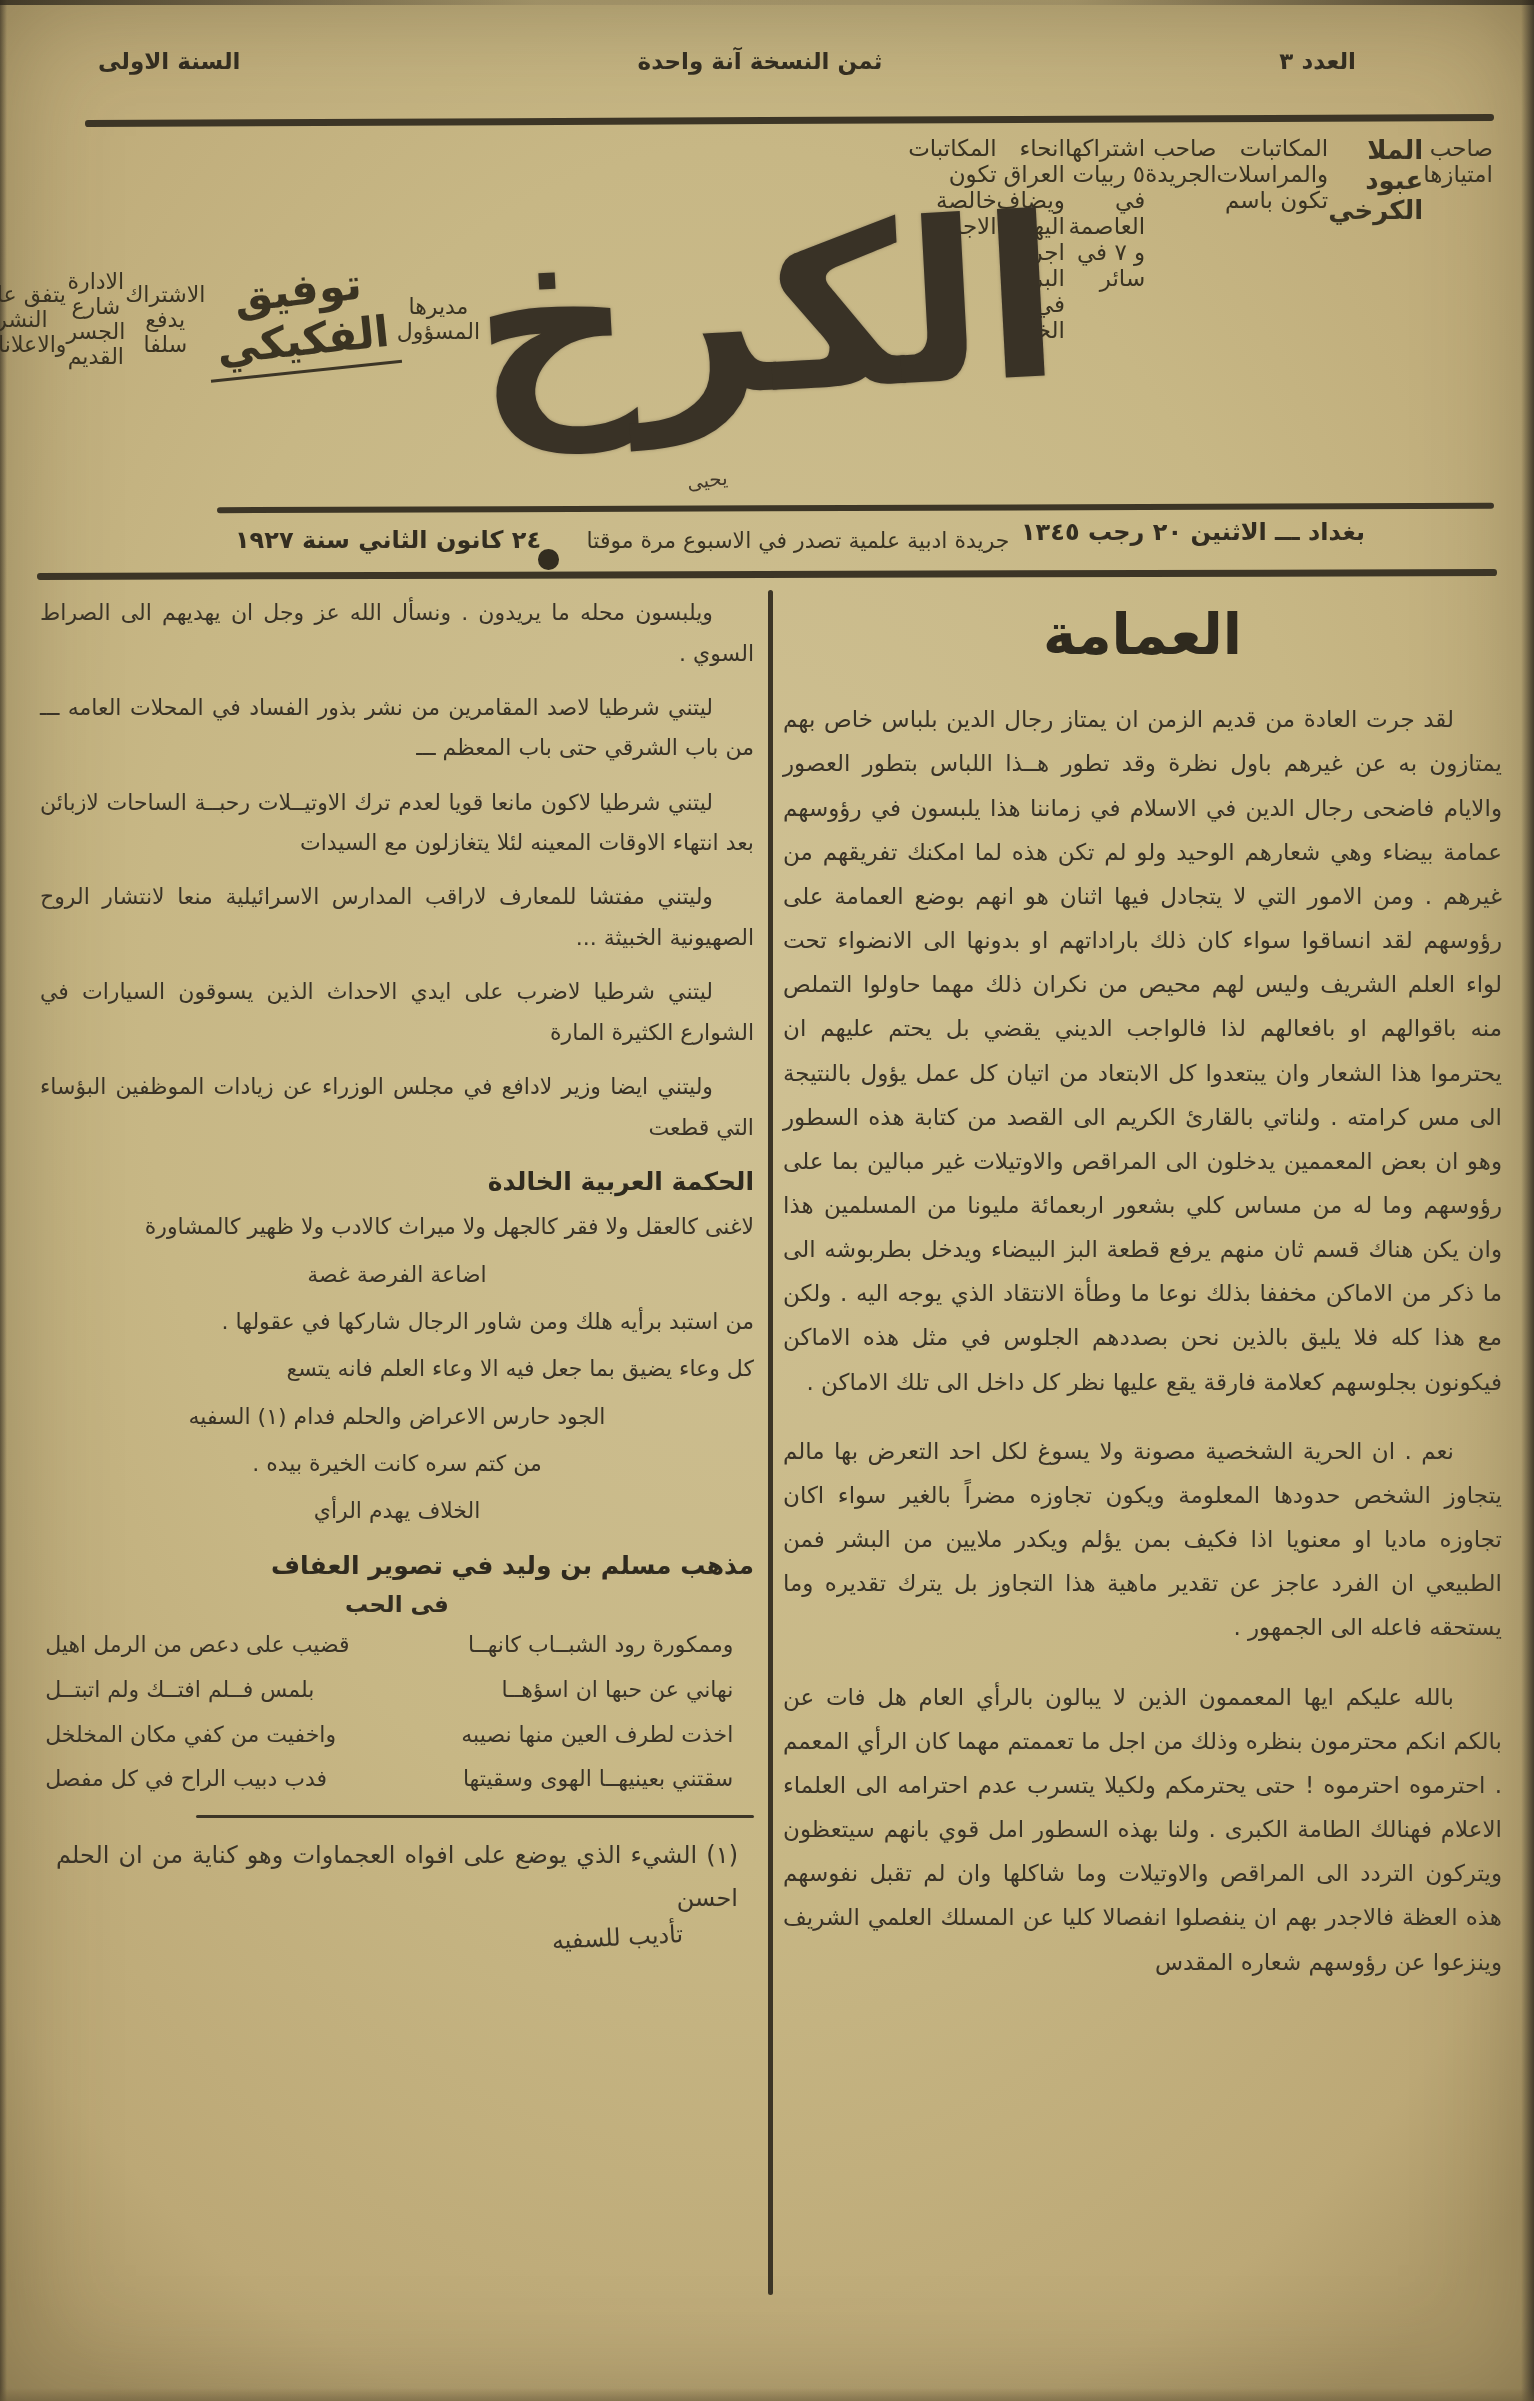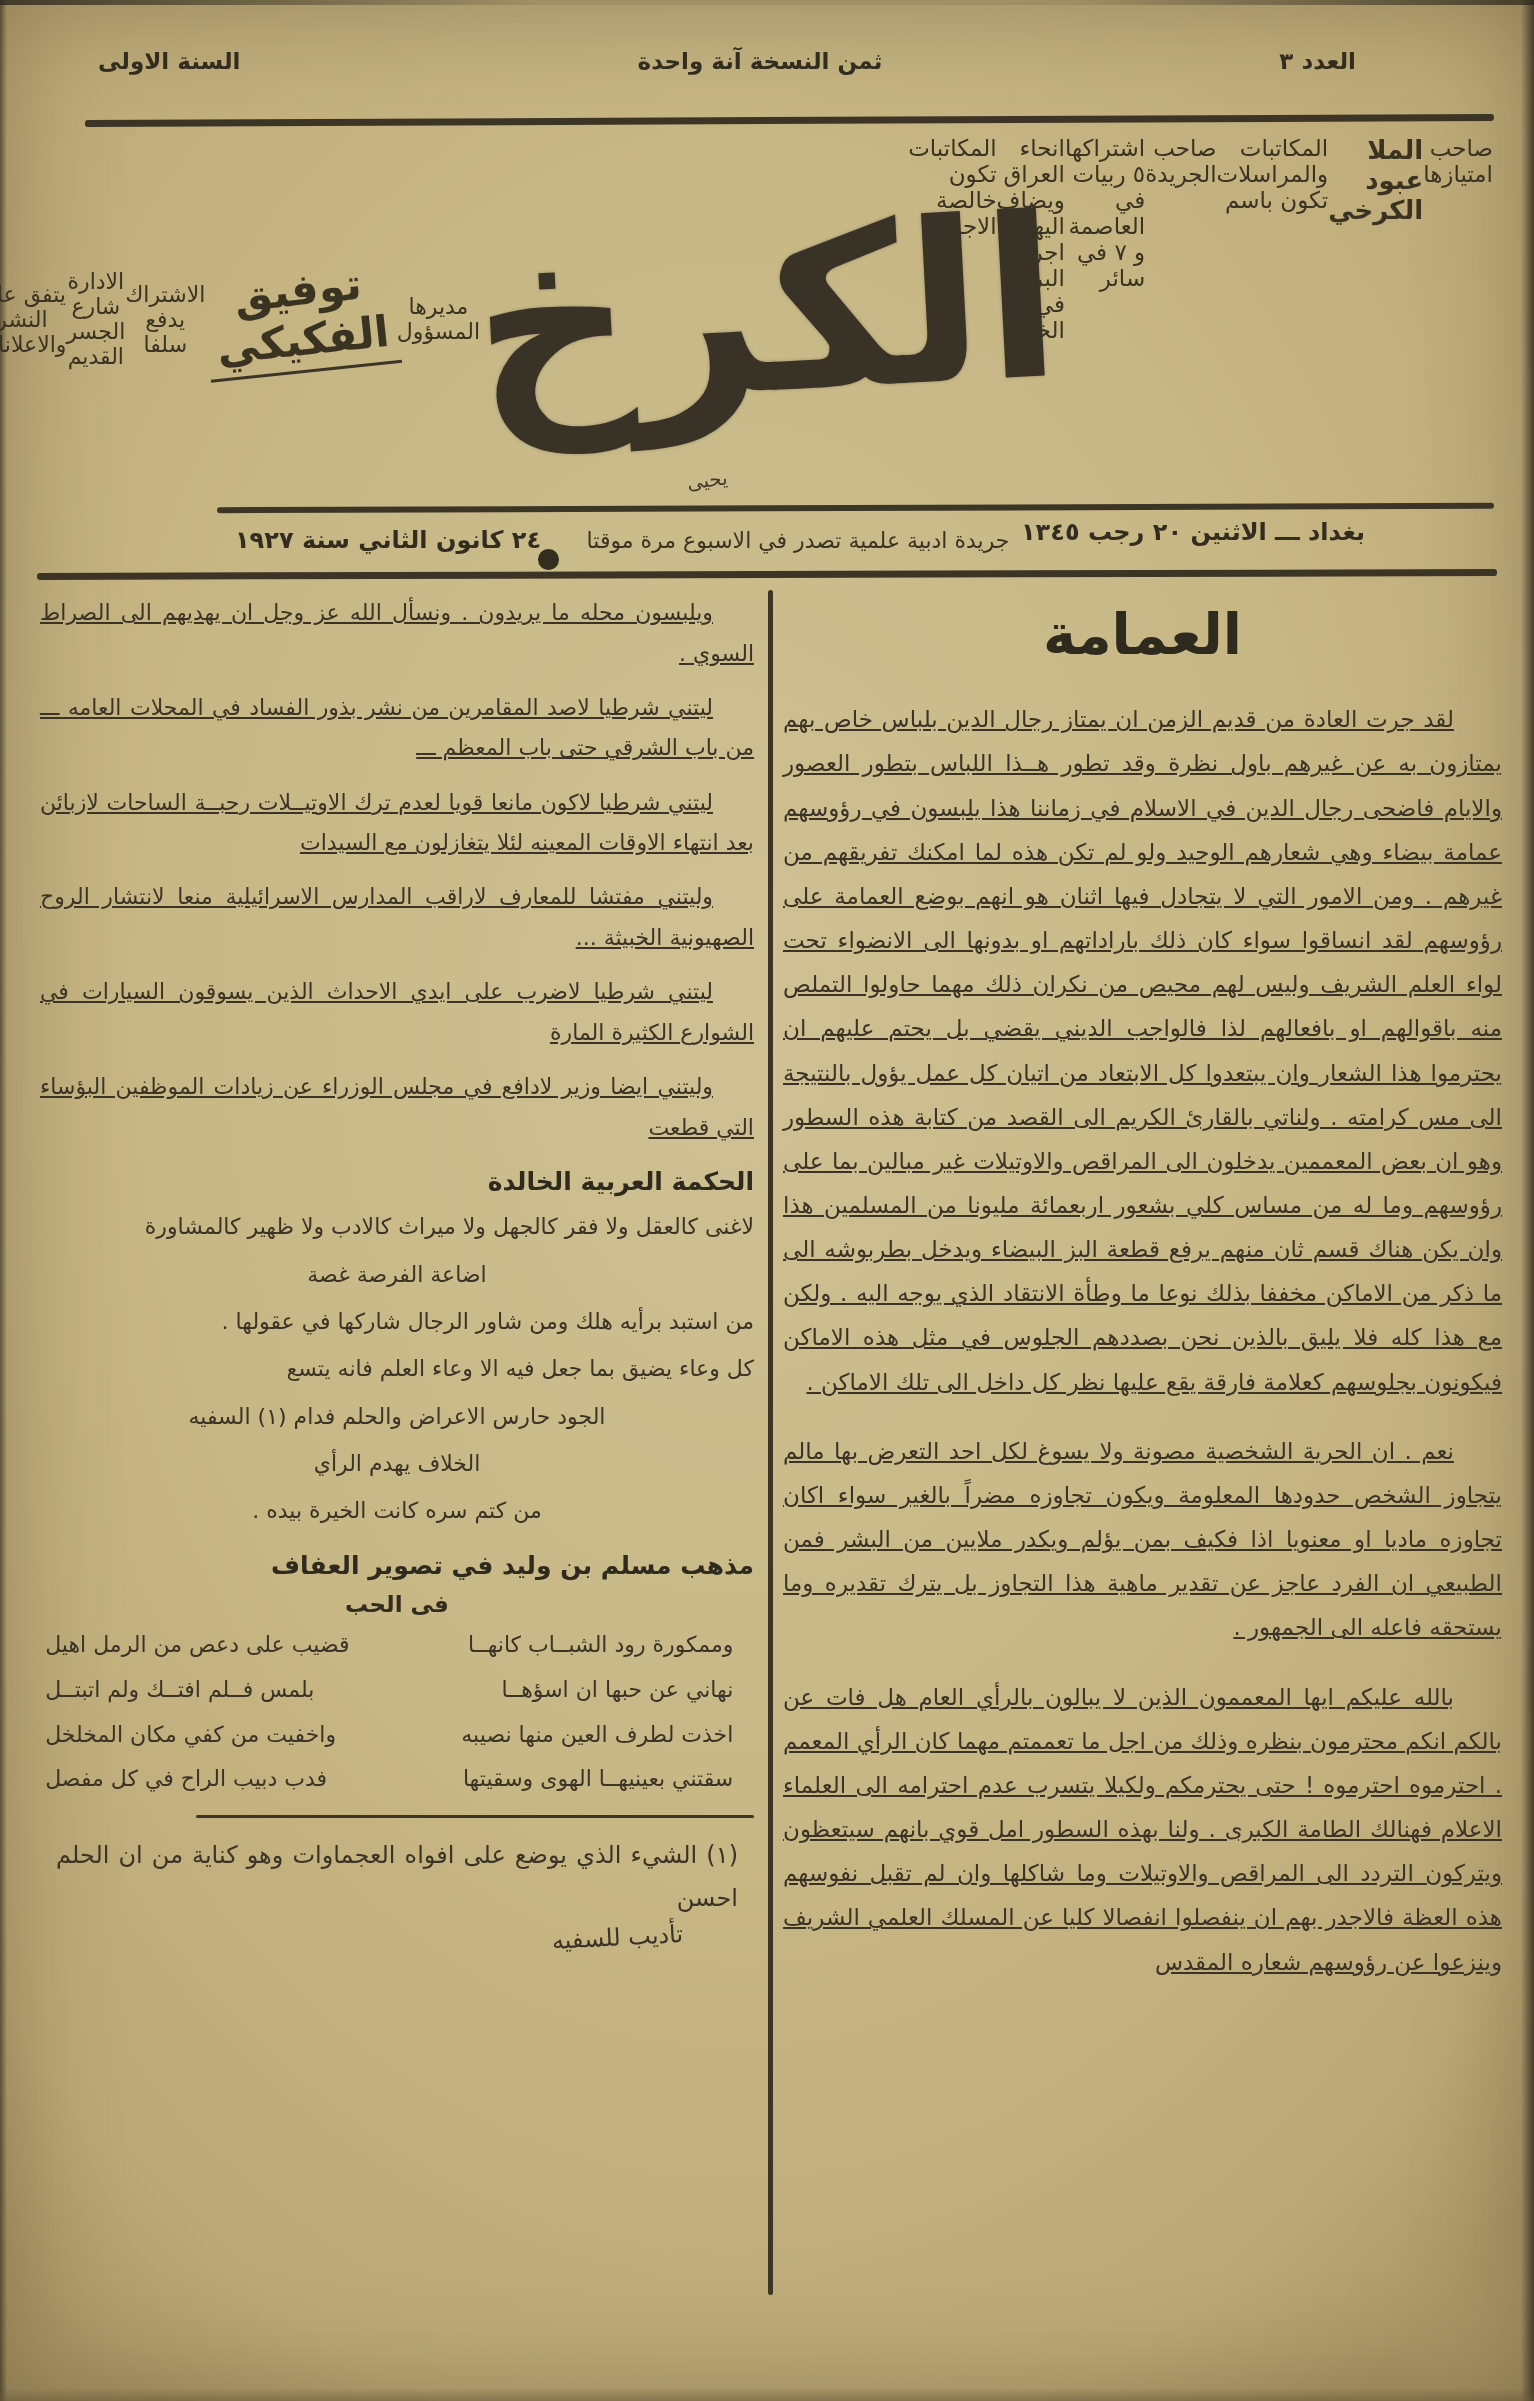--- a/index.html
+++ b/index.html
@@ -52,21 +52,21 @@
   .dateline-dot{position:absolute;top:549px;left:538px;width:20.7px;height:20.7px;border-radius:50%;background:#332d20;}
   .dateline-greg{position:absolute;top:526px;left:207px;width:362px;text-align:center;font-size:24px;font-weight:bold;color:#332d20;}
 
   
   .col{position:absolute;top:593px;}
   .col-right{right:32px;width:719px;}
   .col-left{left:40px;width:714px;}
   .article-title{font-size:56px;font-weight:bold;text-align:center;margin:9.3px 0 30px 0;color:#2f2a1e;}
   .article-title-2{font-size:61px;font-weight:bold;text-align:center;margin:18.6px 0 27px 0;color:#2f2a1e;}
   .body-text{font-size:23px;line-height:1.92;text-align:justify;color:#3a3326;}
-  .body-text p{margin:0 0 25px 0;text-indent:48px;text-decoration:underline;}
+  .body-text p{margin:0 0 25px 0;text-indent:48px;}
   .col-left .body-text p{margin:0 0 13.4px 0;text-indent:41px;font-size:22px;line-height:1.85;}
   .section-title{font-size:25px;font-weight:bold;text-align:right;margin:18.6px 0 11.4px 0;color:#2f2a1e;}
   .wisdom p{margin:0 0 6.7px 0;font-size:22px;line-height:1.85;text-align:justify;color:#3a3326;}
   .wisdom p.center{text-align:center;}
   .poetry-subtitle{font-size:23px;font-weight:bold;text-align:center;margin:5.2px 0 9.3px 0;color:#332d20;}
   .verse{display:flex;justify-content:space-between;font-size:22px;line-height:1.7;margin-bottom:7.2px;color:#3a3326;}
   .verse .hemi-r{padding-right:20.7px;}
   .verse .hemi-l{padding-left:5.2px;}
   .footnote-rule{margin:17.6px 0 9.3px auto;width:558px;height:3.1px;background:#3c3526;border-radius:1.5px;}
   .footnote{font-size:24px;line-height:1.8;text-align:justify;color:#3a3326;margin:16px;}
@@ -140,22 +140,22 @@
       <p>وليتني ايضا وزير لادافع في مجلس الوزراء عن زيادات الموظفين البؤساء التي قطعت</p>
     </div>
 
     <div class="section-title">الحكمة العربية الخالدة</div>
     <div class="wisdom">
       <p>لاغنى كالعقل ولا فقر كالجهل ولا ميراث كالادب ولا ظهير كالمشاورة</p>
       <p class="center">اضاعة الفرصة غصة</p>
       <p>من استبد برأيه هلك ومن شاور الرجال شاركها في عقولها .</p>
       <p>كل وعاء يضيق بما جعل فيه الا وعاء العلم فانه يتسع</p>
       <p class="center">الجود حارس الاعراض والحلم فدام (١) السفيه</p>
+      <p class="center">من كتم سره كانت الخيرة بيده .</p>
       <p class="center">الخلاف يهدم الرأي</p>
-      <p class="center">من كتم سره كانت الخيرة بيده .</p>
     </div>
 
     <div class="section-title">مذهب مسلم بن وليد في تصوير العفاف</div>
     <div class="poetry-subtitle">فى الحب</div>
     <div>
       <div class="verse">
         <span class="hemi-r">وممكورة رود الشبــاب كانهــا</span>
         <span class="hemi-l">قضيب على دعص من الرمل اهيل</span>
       </div>
       <div class="verse">

